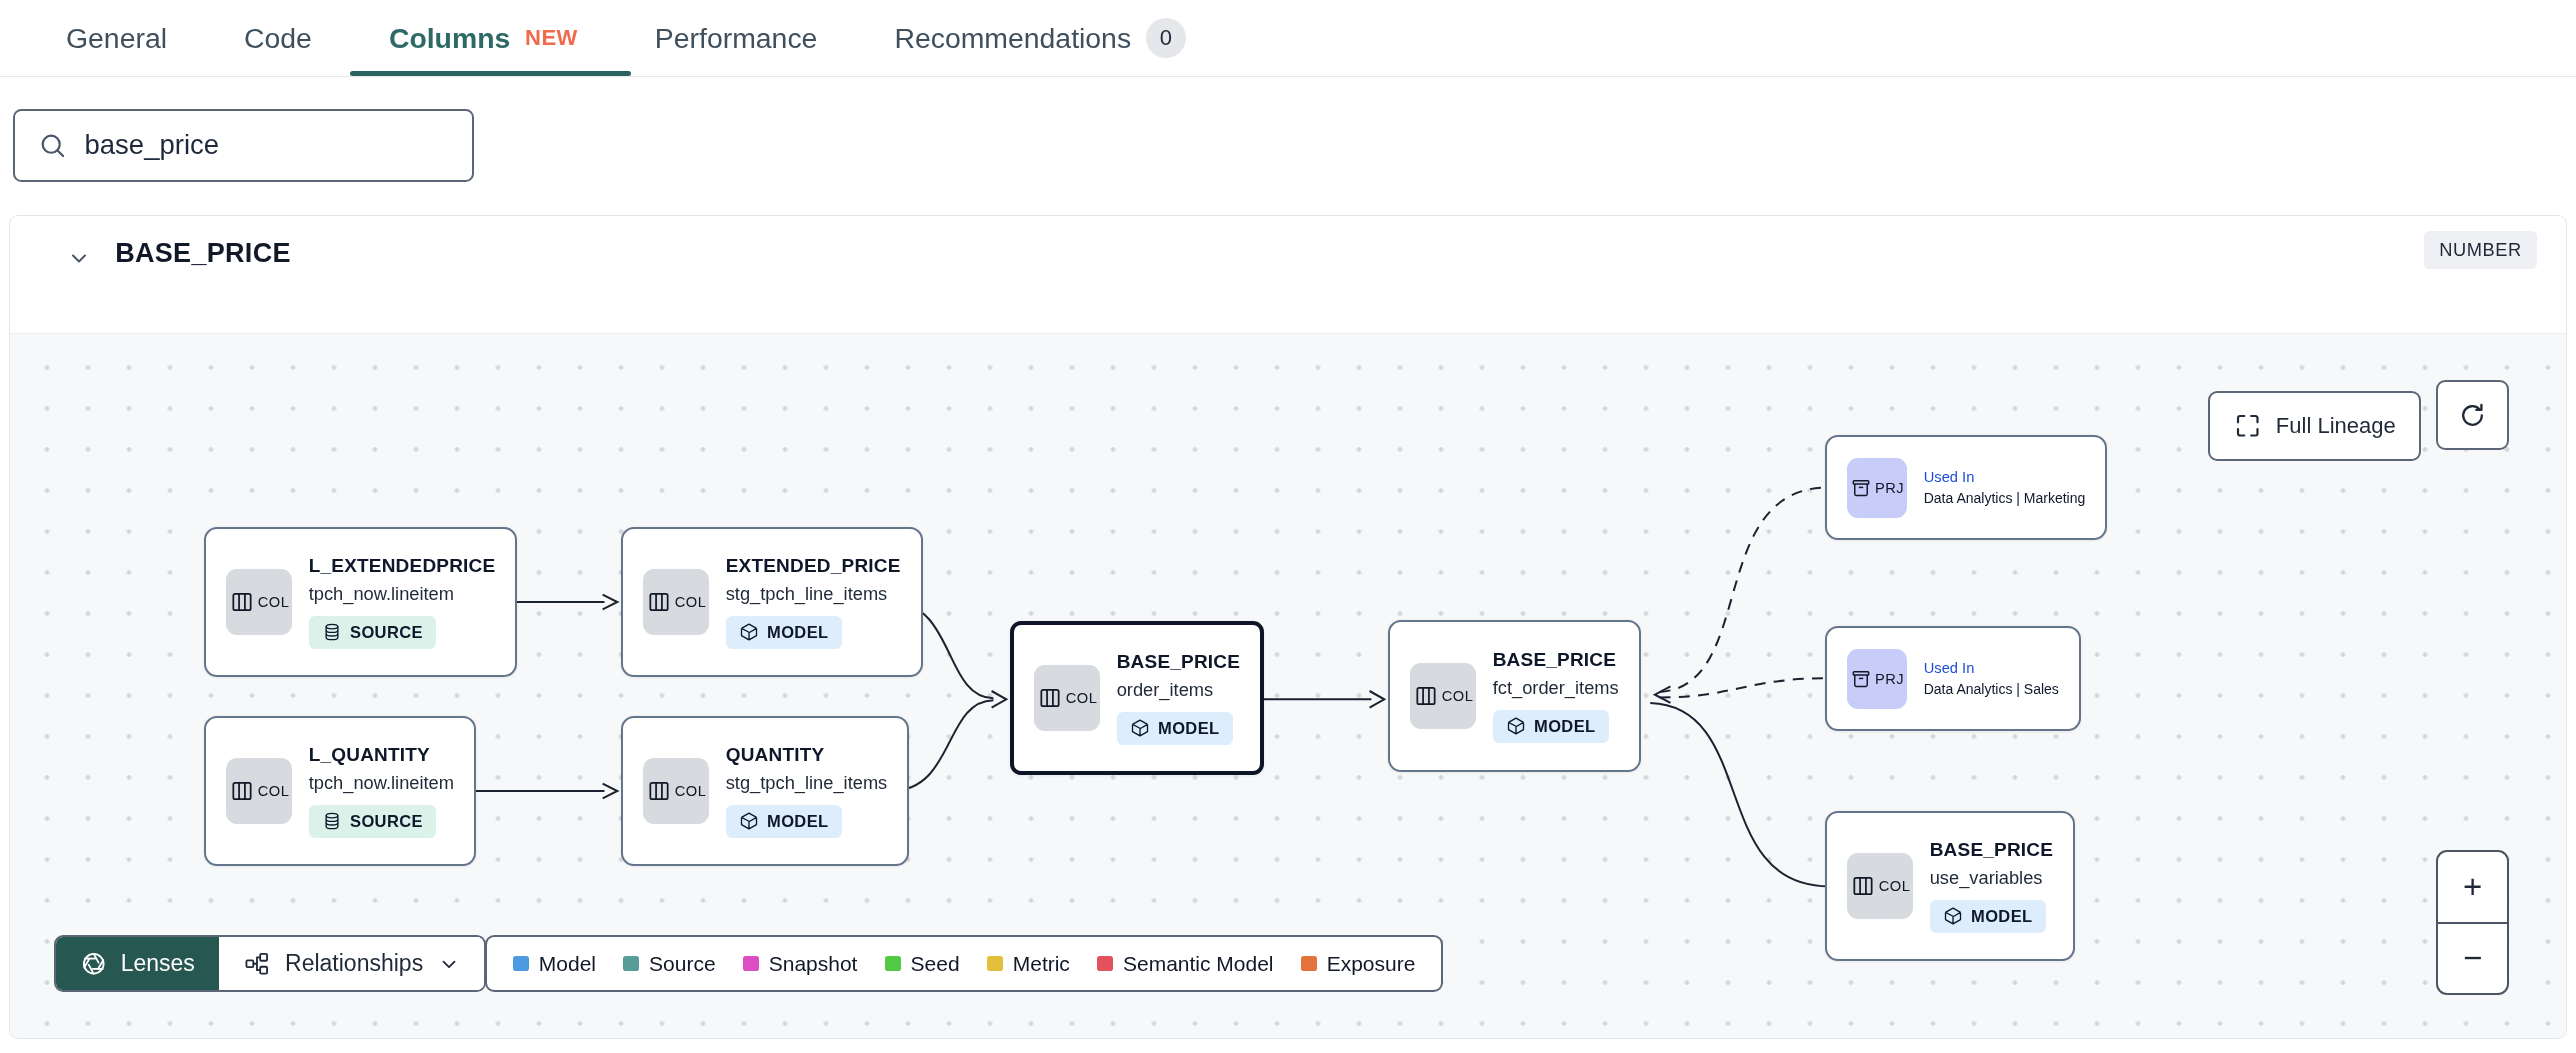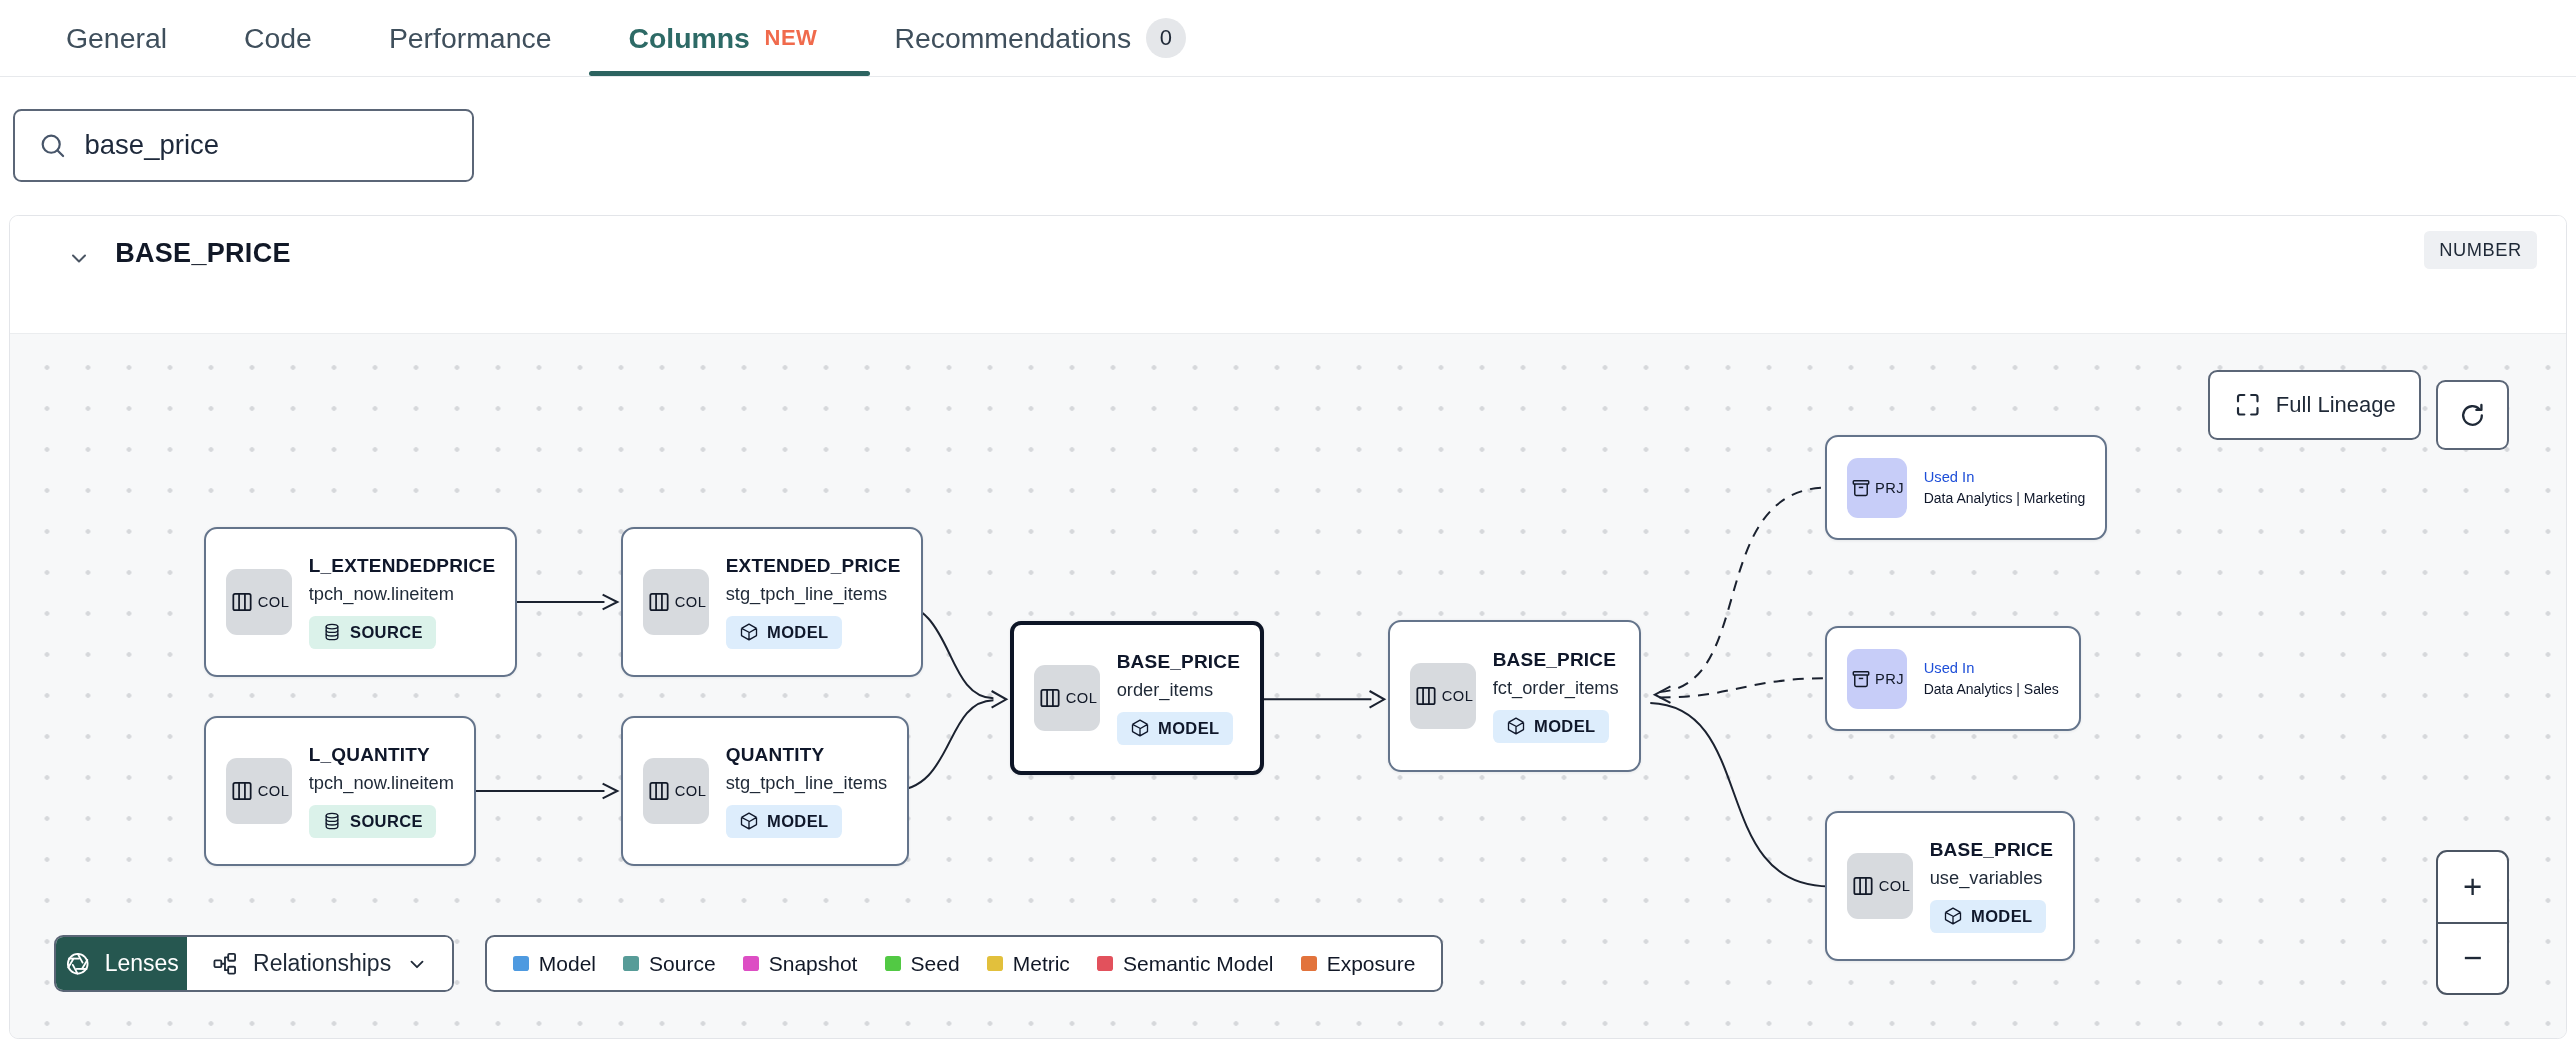--- a/index.html
+++ b/index.html
@@ -65,60 +65,60 @@
     letter-spacing:0.4px; }
   .nbadge.model { background:#ddedfc; }
   .nbadge.source { background:#dbf2ea; }
   .usedin-label { font-size:14.7px; color:#1d4ed8; }
   .usedin-name { font-size:14px; color:#0f172a; margin-top:4.6px; }
 
   
   .ctl-btn { position:absolute; z-index:2; background:#fff; border:2.3px solid #5b6677;
     border-radius:9.2px; display:flex; align-items:center; justify-content:center;
     gap:14.7px; color:#1f2937; cursor:pointer; }
-  .full-lineage { left:2198px; top:36px; width:213px; height:70px; font-size:22px; }
+  .full-lineage { left:2198px; top:57px; width:213px; height:70px; font-size:22px; }
   .refresh-btn { left:2426px; top:46px; width:73px; height:70px; }
 
   .zoom-ctl { position:absolute; z-index:2; left:2426px; top:516px; width:73px; height:145px;
     background:#fff; border:2.3px solid #4b5563; border-radius:11px;
     display:flex; flex-direction:column; overflow:hidden; }
   .zoom-btn { flex:1; display:flex; align-items:center; justify-content:center;
     font-size:33px; color:#1f2937; cursor:pointer; }
   .zoom-btn.zin { border-bottom:2.3px solid #4b5563; }
 
   .lens-group { position:absolute; z-index:2; left:44px; top:601px; height:57px;
     display:flex; border:2.3px solid #5b6677; border-radius:9.2px; overflow:hidden; background:#fff; }
   .lenses-btn { background:#265750; color:#fff; display:flex; align-items:center;
-    gap:13px; padding:0 8px; font-size:23px; cursor:pointer; }
+    gap:13px; padding:0 24px; font-size:23px; cursor:pointer; }
   .rel-btn { display:flex; align-items:center; gap:14.7px; padding:0 24px; font-size:23px;
     color:#1f2937; background:#fff; cursor:pointer; }
 
   .legend { position:absolute; z-index:2; left:475px; top:601px; height:57px;
     display:flex; align-items:center; gap:27.5px; padding:0 26px; background:#fff;
     border:2.3px solid #5b6677; border-radius:9.2px; font-size:21px; color:#111827;
     white-space:nowrap; }
   .legend-item { display:flex; align-items:center; gap:10px; }
   .swatch { width:15.6px; height:15.6px; border-radius:2.8px; flex:0 0 auto; }
 </style>
 </head>
 <body>
 
 <div class="topbar">
   <div class="tab">
     <span>General</span>
   </div>
   <div class="tab">
     <span>Code</span>
   </div>
-  <div class="tab">
-    <span>Performance</span>
-  </div>
   <div class="tab active">
     <span>Columns</span>
     <span class="tab-new">NEW</span>
+  </div>
+  <div class="tab">
+    <span>Performance</span>
   </div>
   <div class="tab">
     <span>Recommendations</span>
     <span class="tab-count">0</span>
   </div>
 </div>
 
 <div class="search-row">
   <div class="search-box">
     <svg width="31" height="31" viewBox="0 0 24 24" fill="none" stroke="#475569" stroke-width="1.7" stroke-linecap="round">

